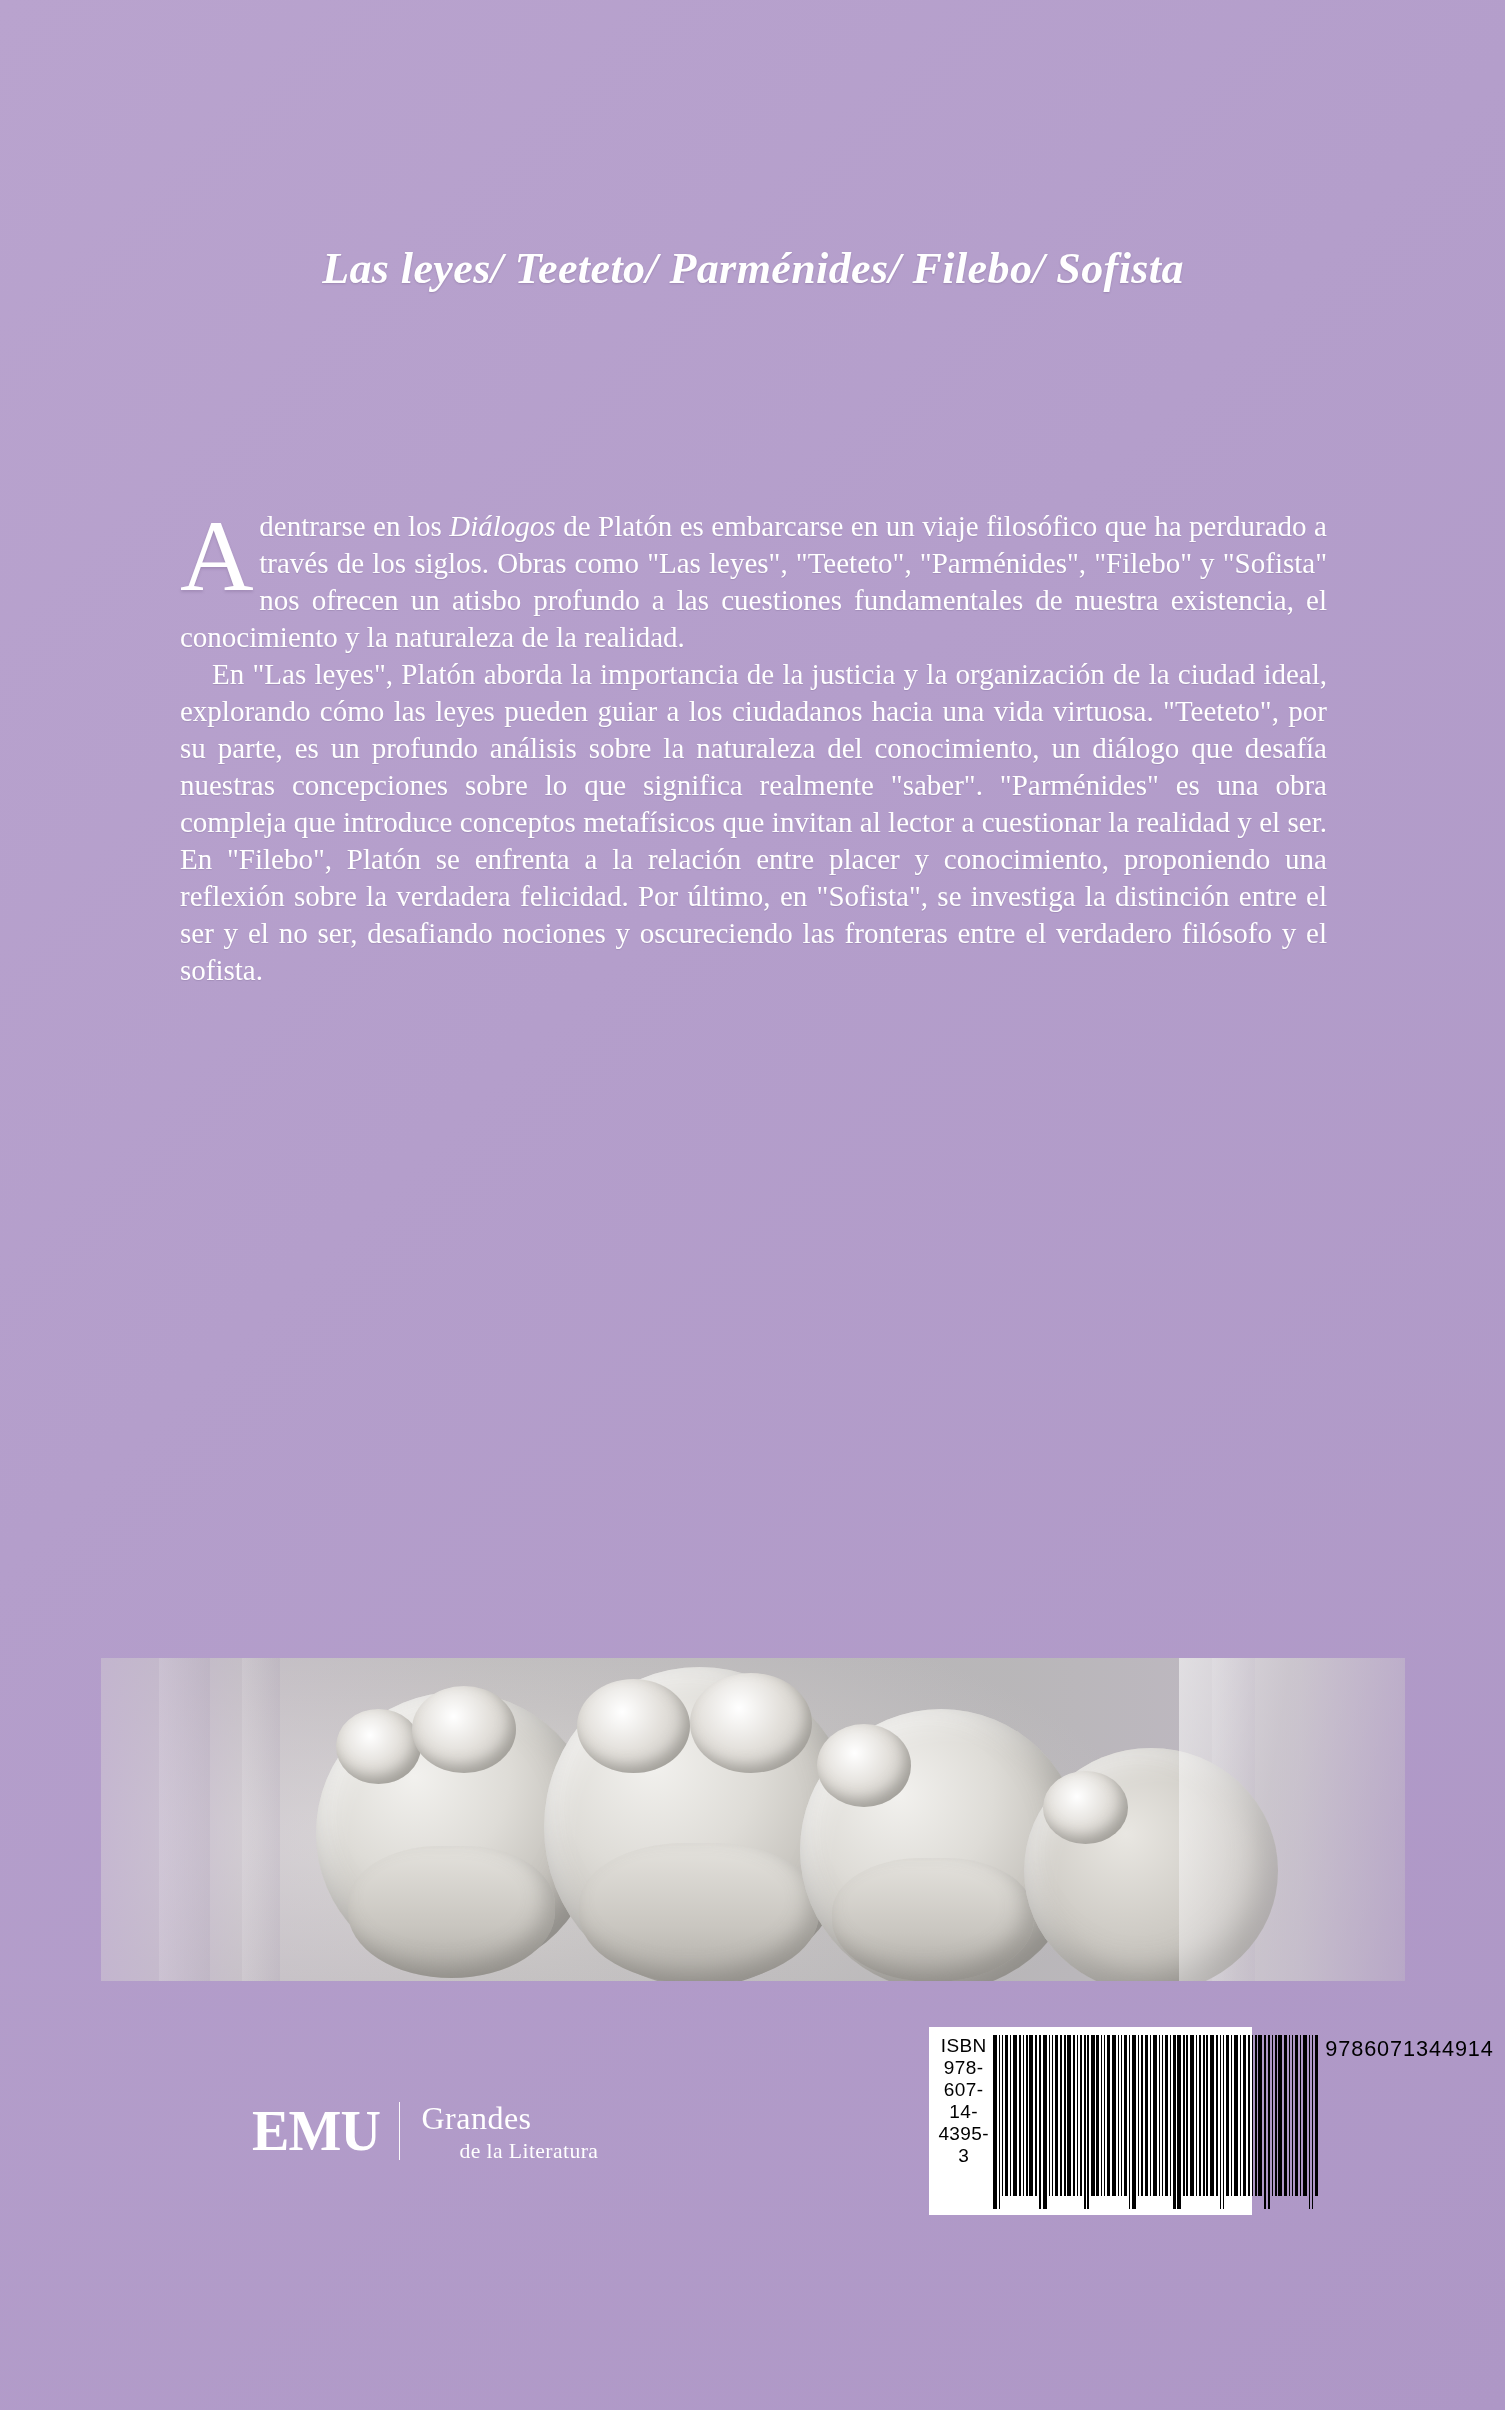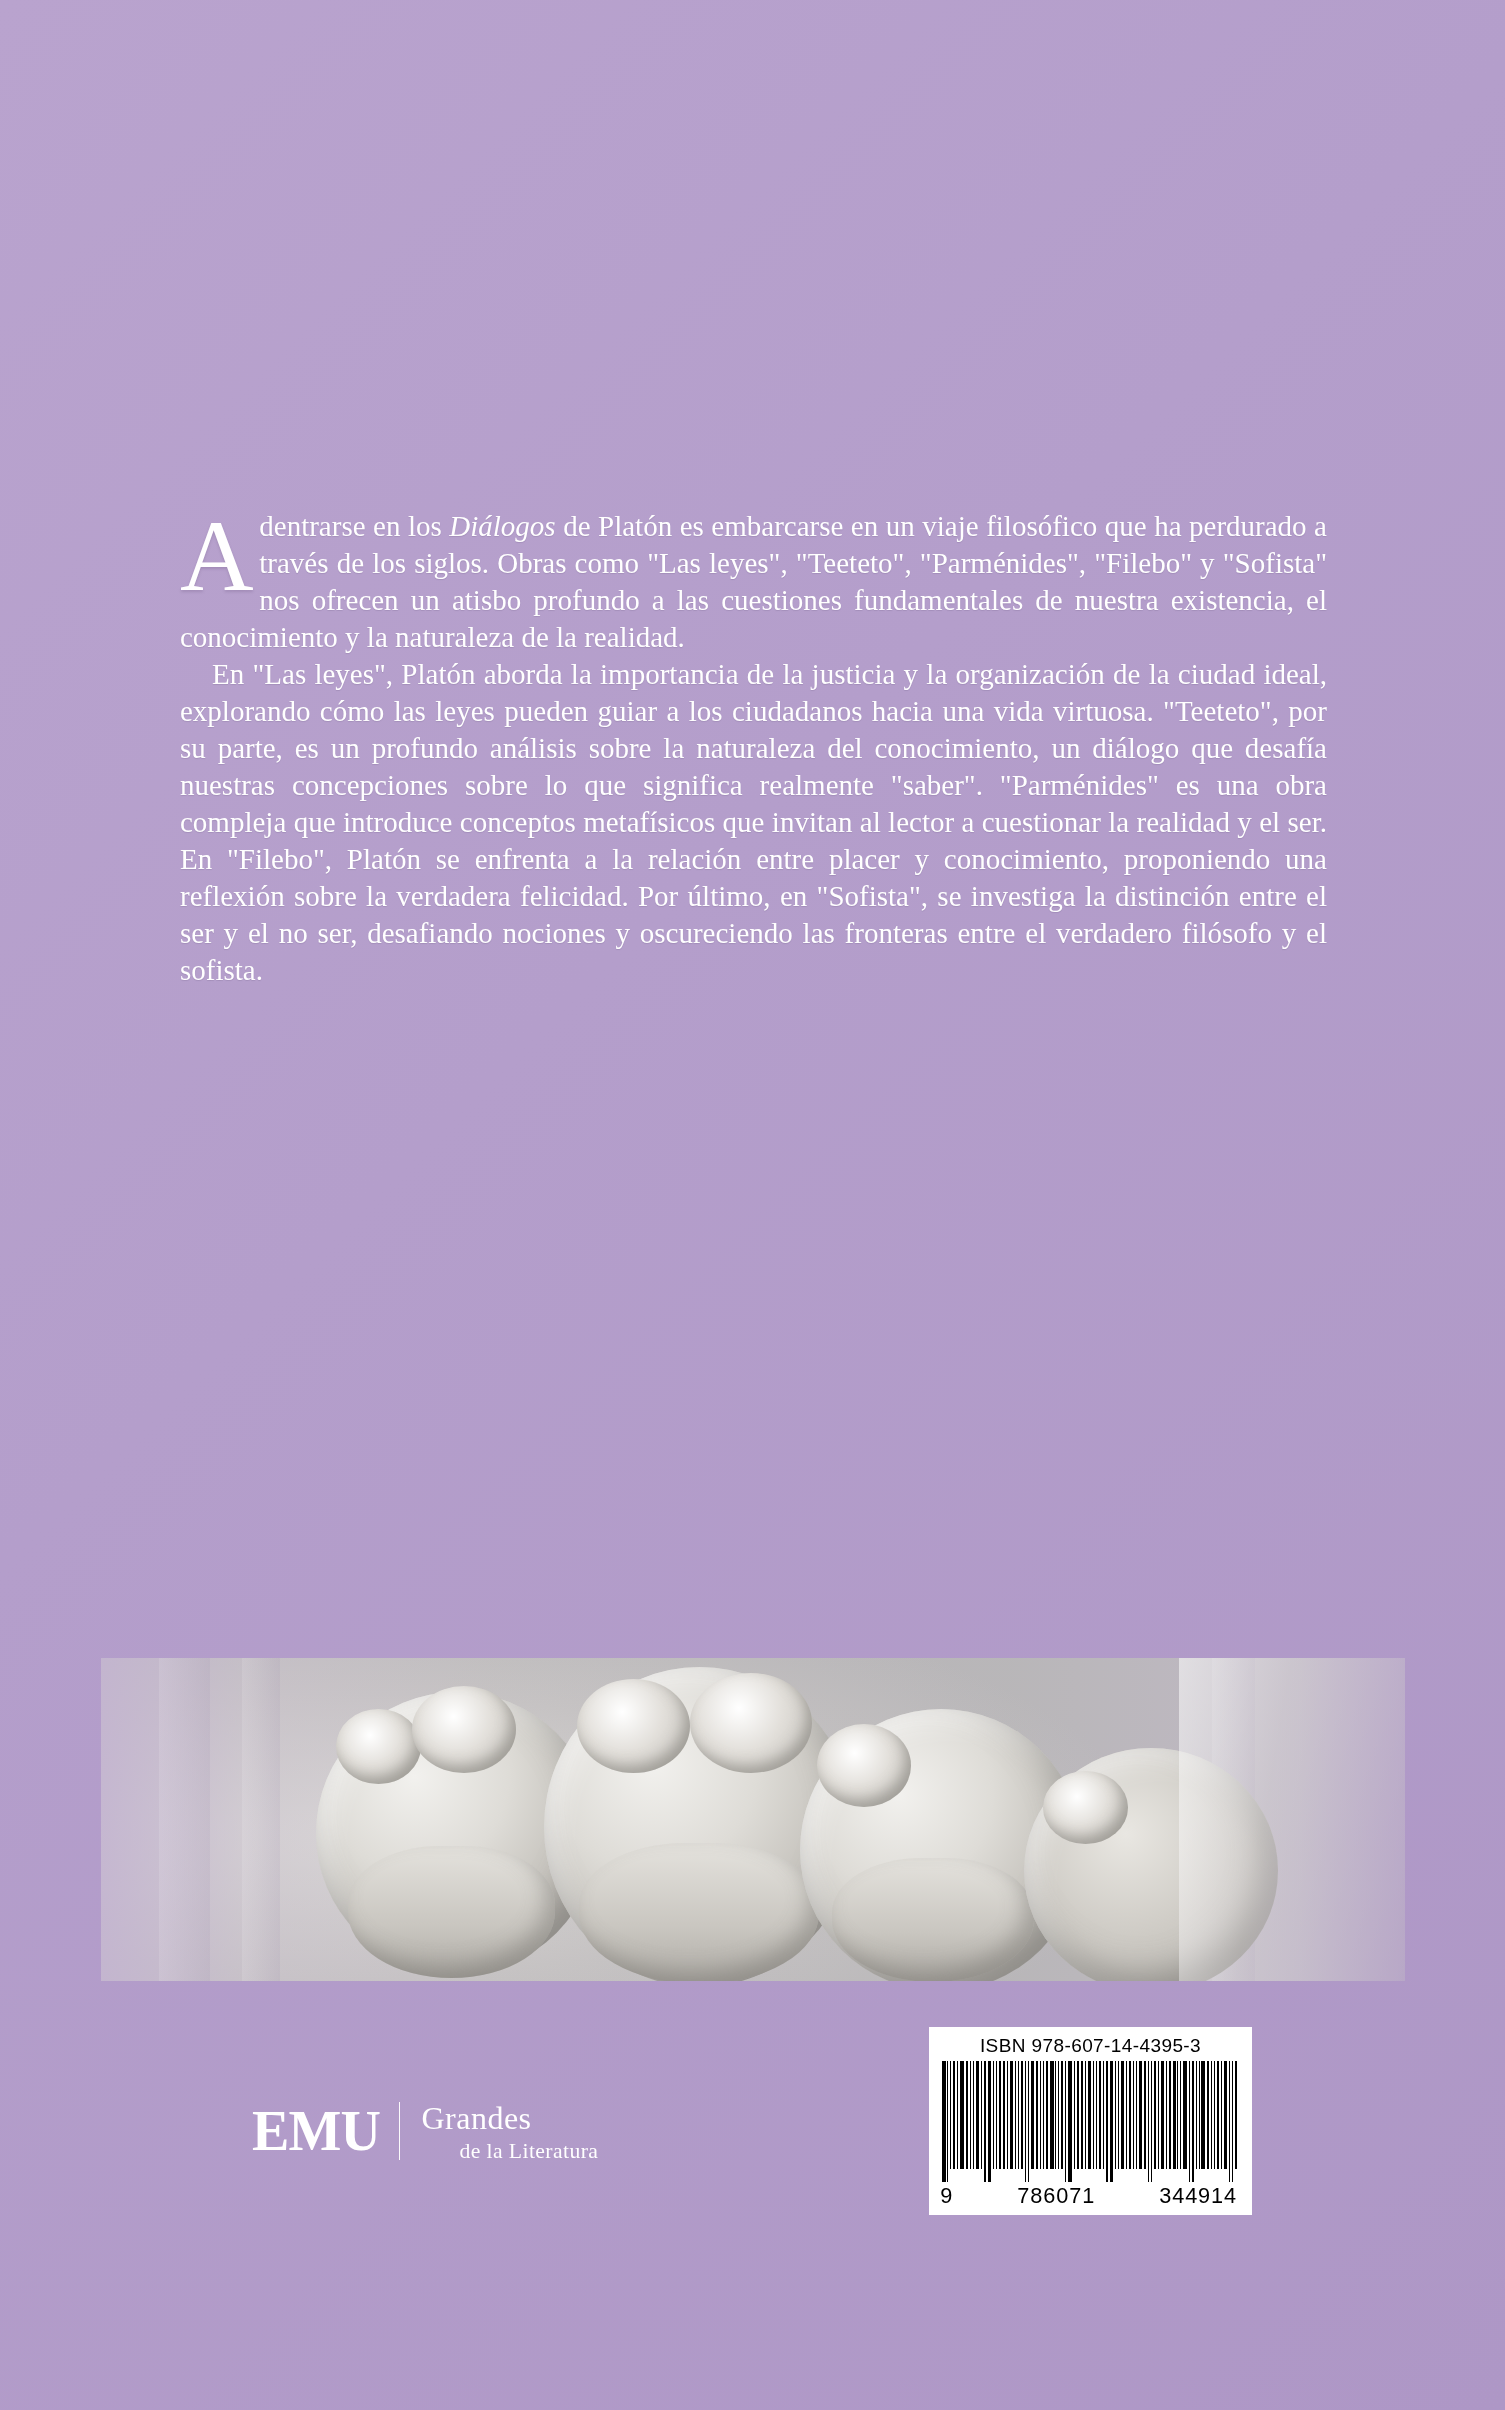--- a/index.html
+++ b/index.html
@@ -178,21 +178,20 @@
   .barcode-box {
     position: absolute;
     left: 929px;
     top: 2027px;
     width: 323px;
     height: 188px;
     background: #ffffff;
     box-sizing: border-box;
     padding: 7.5px 9.4px 5.6px 9.4px;
     display: flex;
-    flex-direction: column;
   }
   .isbn-text {
     text-align: center;
     font-family: "Liberation Sans", sans-serif;
     font-size: 19px;
     letter-spacing: 0.4px;
     color: #000;
     margin-bottom: 4.7px;
   }
   .bars {
@@ -215,20 +214,21 @@
     color: #000;
     padding: 1.9px 5.6px 0 1.9px;
     letter-spacing: 0.9px;
   }
 </style>
 </head>
 <body>
 
 <div class="page">
 
+  <div class="title">Las leyes/ Teeteto/ Parménides/ Filebo/ Sofista</div>
 
   <div class="blurb">
     <p class="dropcap-para">
       <span class="dropcap">A</span><span>dentrarse en los <i>Diálogos</i> de Platón es embarcarse en un viaje filosófico que ha perdurado a través de los siglos. Obras como "Las leyes", "Teeteto", "Parménides", "Filebo" y "Sofista" nos ofrecen un atisbo profundo a las cuestiones fundamentales de nuestra existencia, el conocimiento y la naturaleza de la realidad.</span>
     </p>
     <p>En "Las leyes", Platón aborda la importancia de la justicia y la organización de la ciudad ideal, explorando cómo las leyes pueden guiar a los ciudadanos hacia una vida virtuosa. "Teeteto", por su parte, es un profundo análisis sobre la naturaleza del conocimiento, un diálogo que desafía nuestras concepciones sobre lo que significa realmente "saber". "Parménides" es una obra compleja que introduce conceptos metafísicos que invitan al lector a cuestionar la realidad y el ser. En "Filebo", Platón se enfrenta a la relación entre placer y conocimiento, proponiendo una reflexión sobre la verdadera felicidad. Por último, en "Sofista", se investiga la distinción entre el ser y el no ser, desafiando nociones y oscureciendo las fronteras entre el verdadero filósofo y el sofista.</p>
   </div>
 
   <div class="image-band">
     <div class="band-bg"></div>

